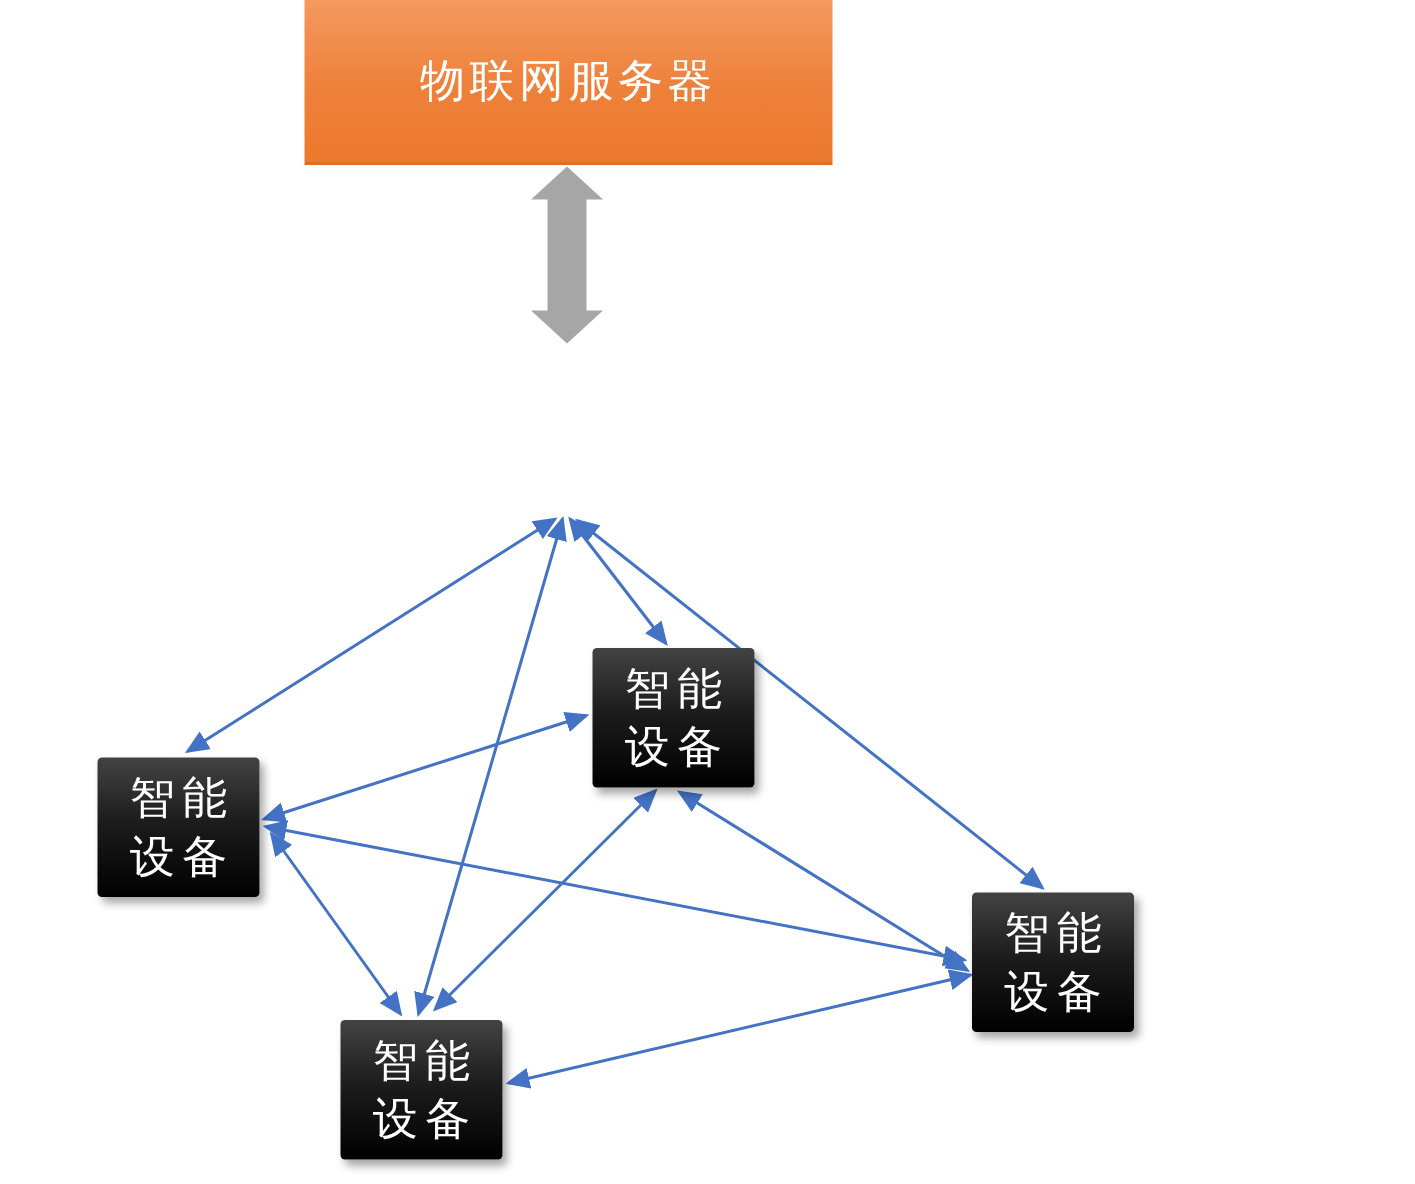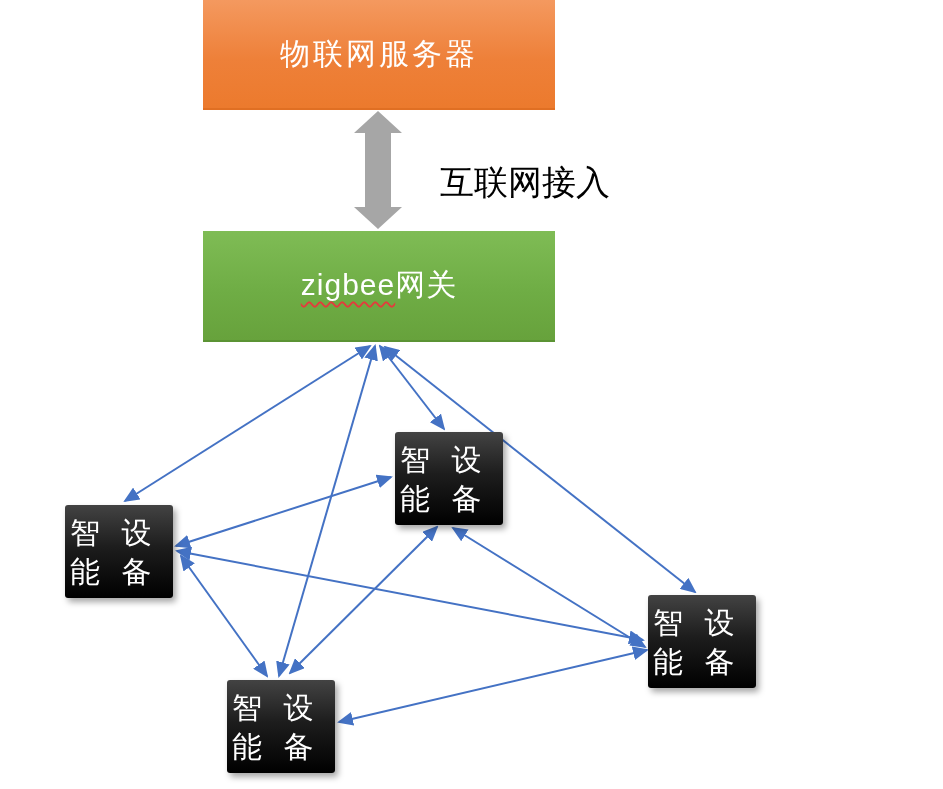--- a/index.html
+++ b/index.html
@@ -23,21 +23,21 @@
     left:203px;top:231px;width:352px;height:109px;
     background:linear-gradient(180deg,#7FBC55 0%,#6FAD45 55%,#67A23C 100%);
     border-bottom:2px solid #5B9334;
     font-size:30px;letter-spacing:1px;
   }
   .device{
     position:absolute;width:108px;height:93px;
     background:linear-gradient(180deg,#434343 0%,#1d1d1d 45%,#000000 100%);
     border-radius:3px;
     box-shadow:3px 4px 6px rgba(0,0,0,0.35);
-    color:#fff;display:flex;flex-direction:row;align-items:center;justify-content:space-between;
+    color:#fff;display:flex;flex-direction:column;align-items:center;justify-content:center;
     font-size:30px;line-height:39px;letter-spacing:5px;padding-left:5px;box-sizing:border-box;
   }
   .device-left{left:65px;top:505px;}
   .device-center{left:395px;top:432px;}
   .device-bottom{left:227px;top:680px;}
   .device-right{left:648px;top:595px;}
   .flabel{position:absolute;color:#000;font-size:34px;white-space:nowrap;}
   .internet-label{left:440px;top:160px;}
   .network-label{left:586px;top:414px;}
   .squiggle{
@@ -71,27 +71,21 @@
       <line x1="177" y1="551" x2="643" y2="640" class="edge" marker-start="url(#ah-start)" marker-end="url(#ah-end)"></line>
       <line x1="437" y1="527" x2="290" y2="673" class="edge" marker-start="url(#ah-start)" marker-end="url(#ah-end)"></line>
       <line x1="453" y1="528" x2="645" y2="647" class="edge" marker-start="url(#ah-start)" marker-end="url(#ah-end)"></line>
       <line x1="339" y1="722" x2="647" y2="650" class="edge" marker-start="url(#ah-start)" marker-end="url(#ah-end)"></line>
     </svg>
 
   <div class="box server-box">
     <span>物联网服务器</span>
   </div>
 
-  <div class="flabel internet-label">互联网接入</div>
 
-  <div class="box gateway-box">
-    <span>
-      <span class="squiggle">zigbee</span><span>网关</span>
-    </span>
-  </div>
 
 
   <div class="device device-left">
     <span>智能</span>
     <span>设备</span>
   </div>
   <div class="device device-center">
     <span>智能</span>
     <span>设备</span>
   </div>

